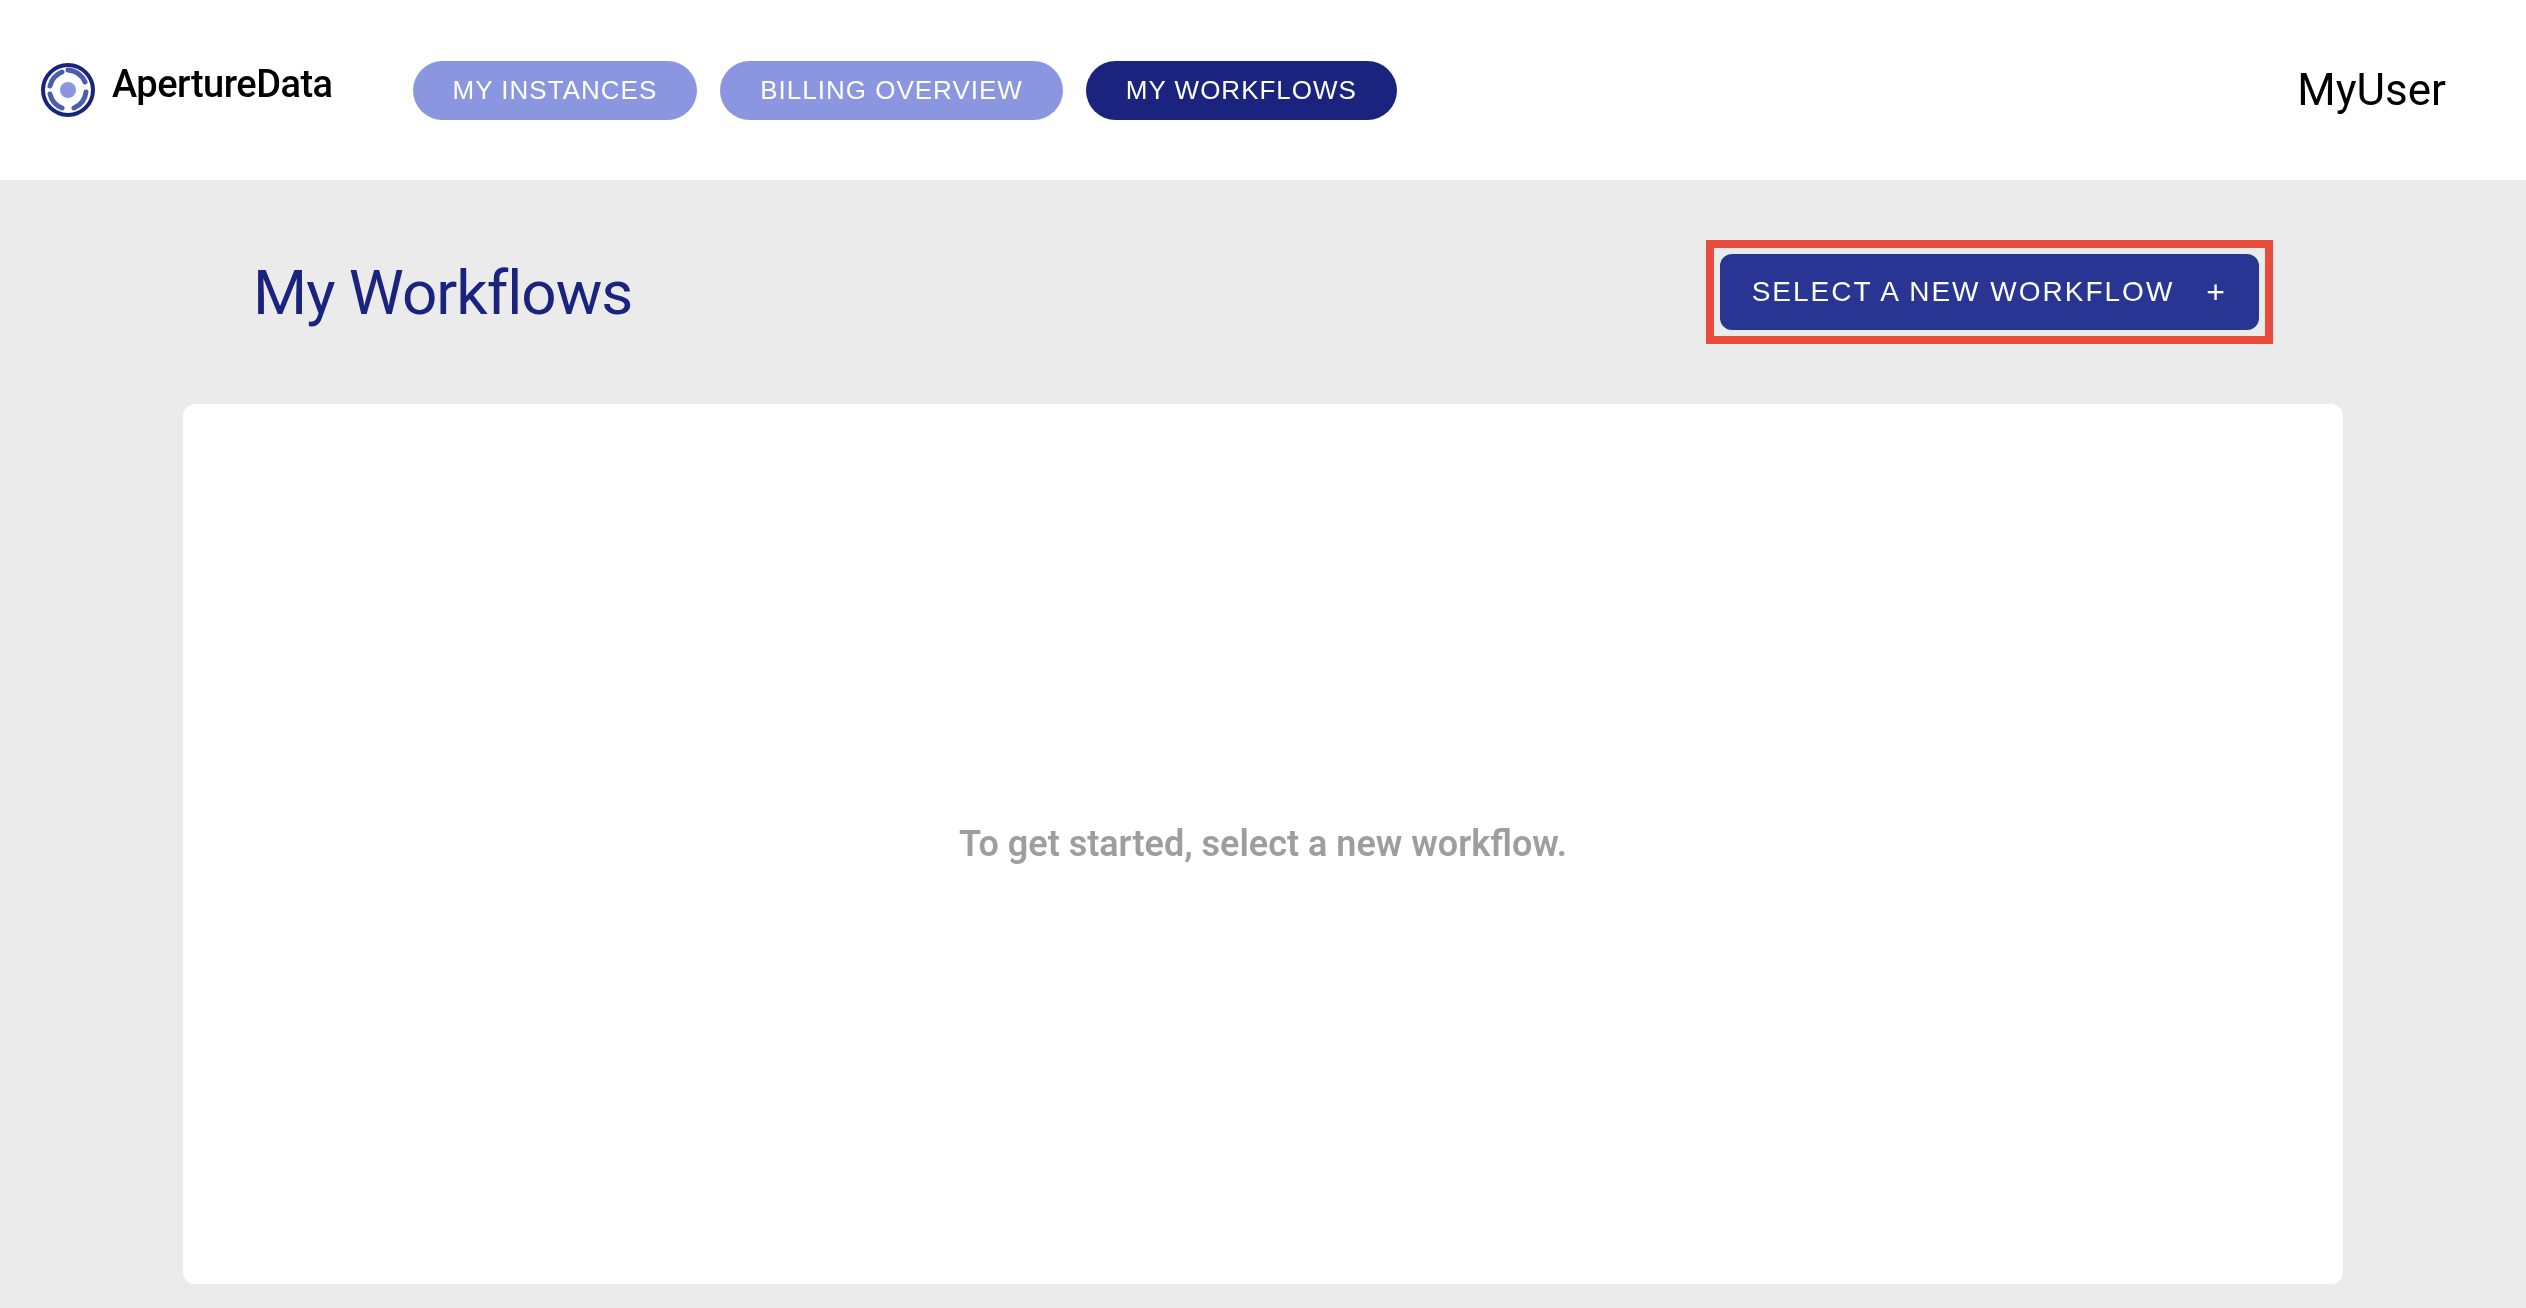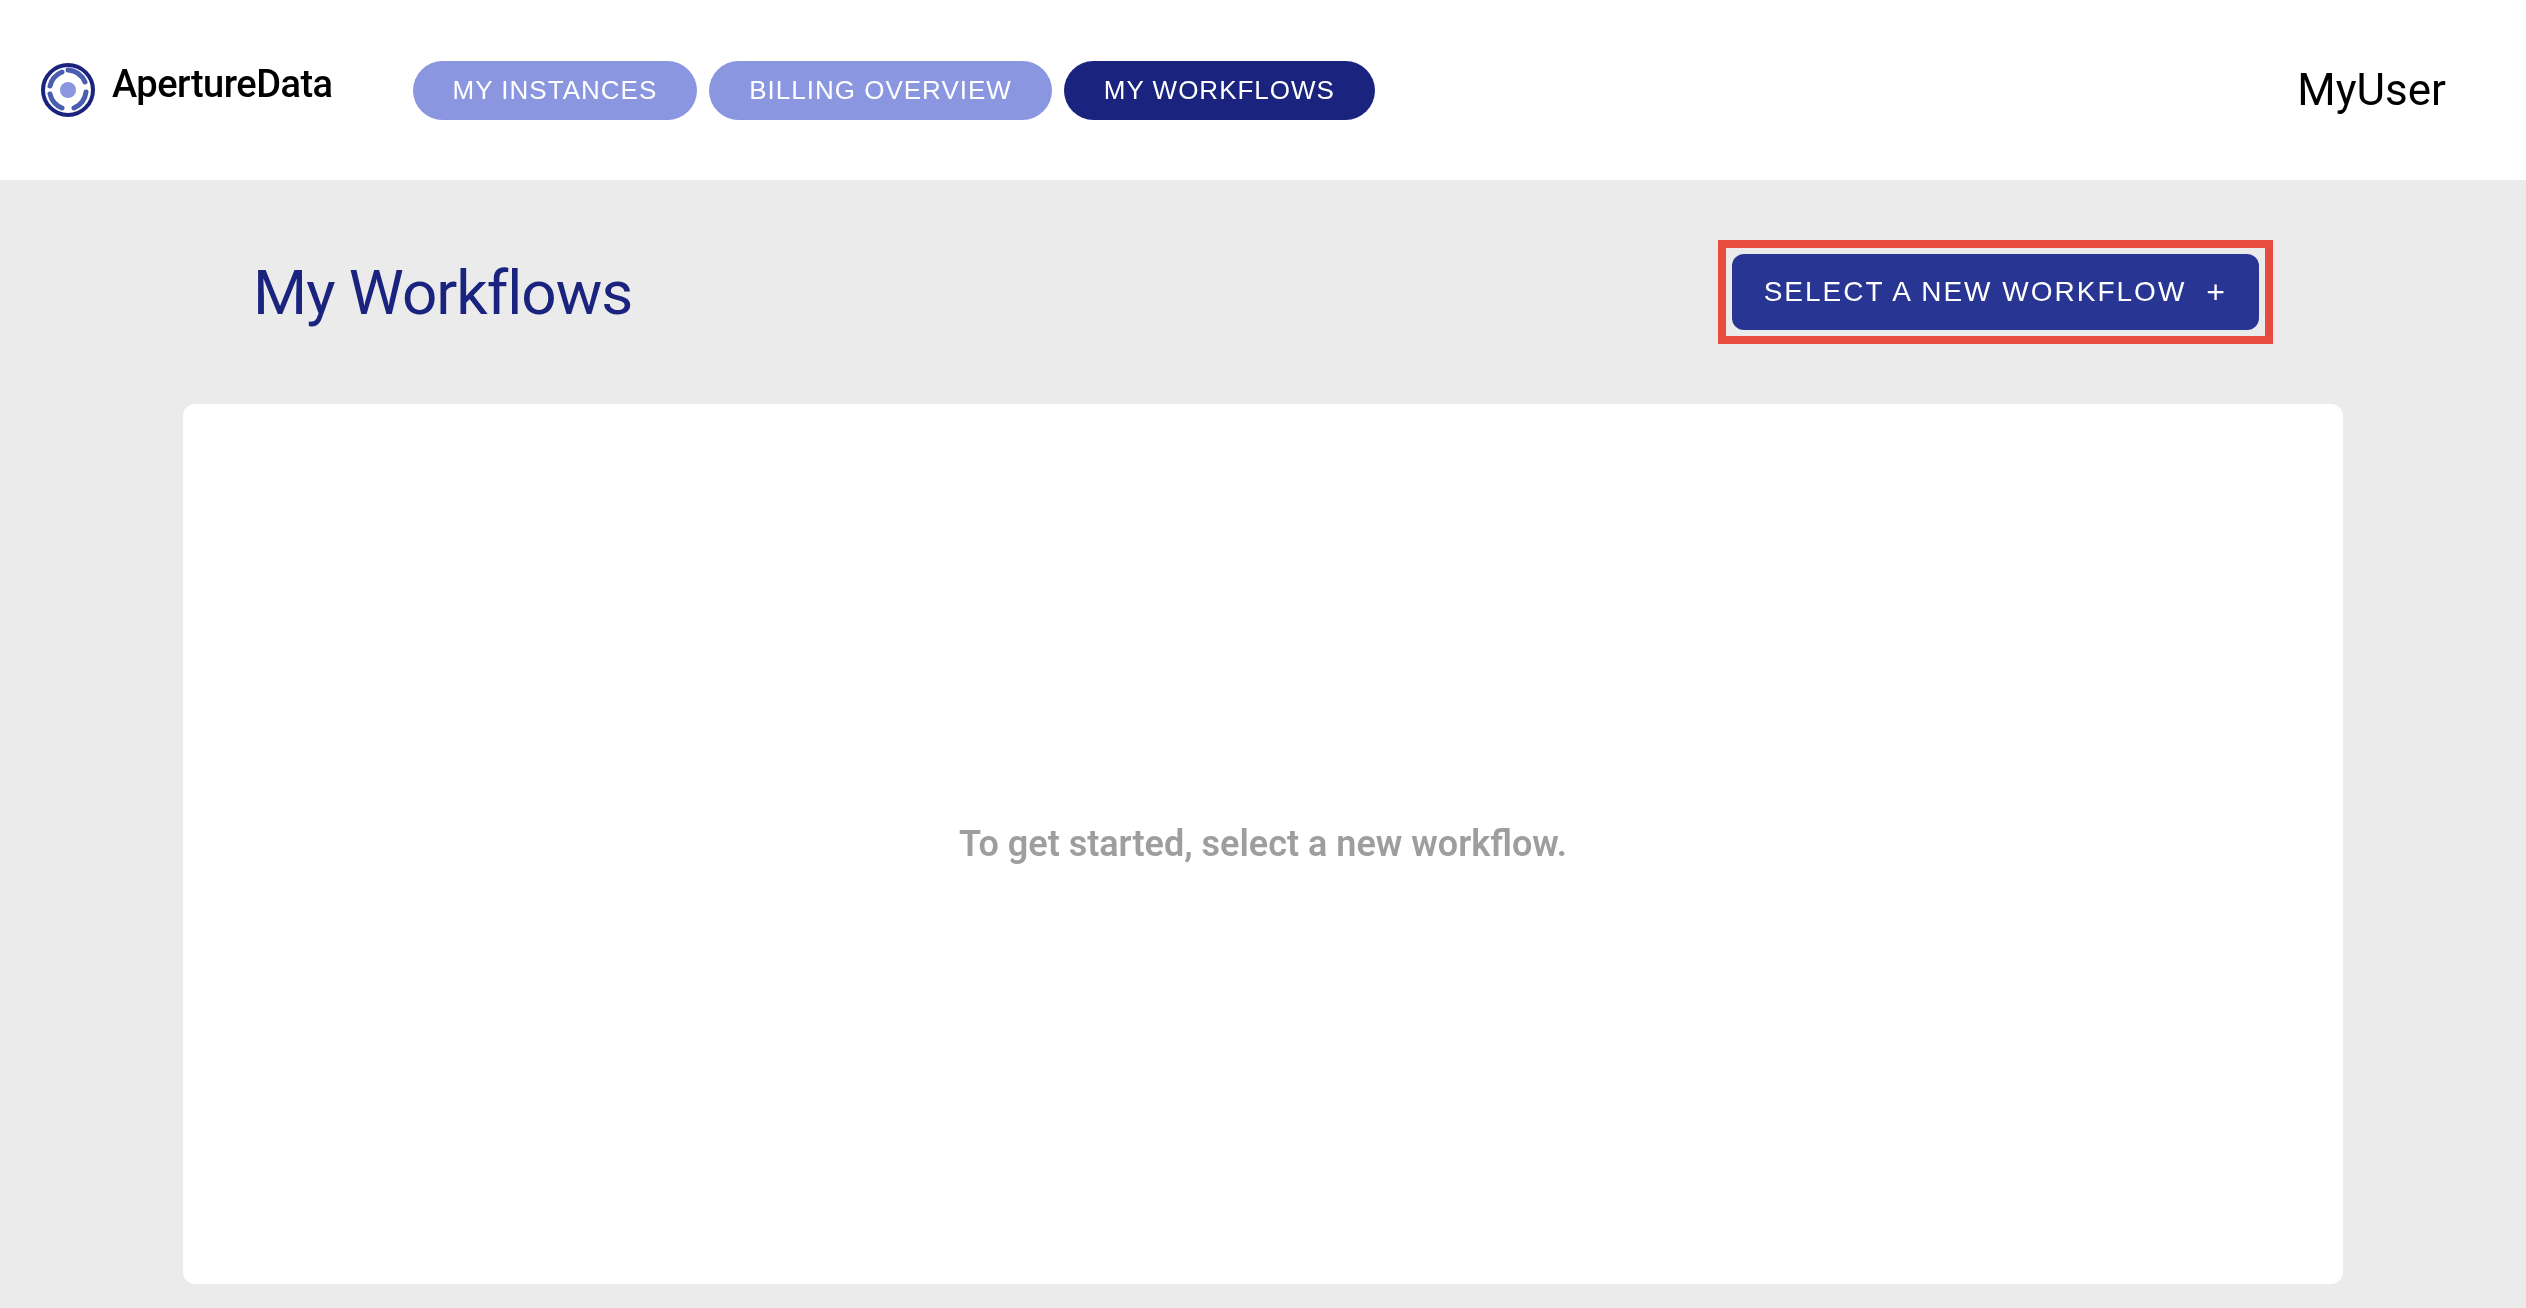--- a/index.html
+++ b/index.html
@@ -35,21 +35,21 @@
       justify-content: center;
     }
     .logo-text {
       font-size: 38px;
       font-weight: 500;
       color: #000000;
       letter-spacing: -0.5px;
     }
     .nav-tabs {
       display: flex;
-      gap: 12px;
+      gap: 23px;
       align-items: center;
     }
     .nav-tab {
       padding: 14px 40px;
       border-radius: 999px;
       font-size: 26px;
       font-weight: 500;
       letter-spacing: 1px;
       cursor: pointer;
       border: none;
@@ -98,21 +98,21 @@
       color: #ffffff;
       border: none;
       border-radius: 12px;
       padding: 22px 32px;
       font-size: 28px;
       font-weight: 500;
       letter-spacing: 2px;
       cursor: pointer;
       display: flex;
       align-items: center;
-      gap: 20px;
+      gap: 32px;
     }
     .plus-icon {
       font-size: 32px;
       font-weight: 300;
       line-height: 1;
     }
     .content-card {
       background: #ffffff;
       border-radius: 12px;
       max-width: 2160px;

